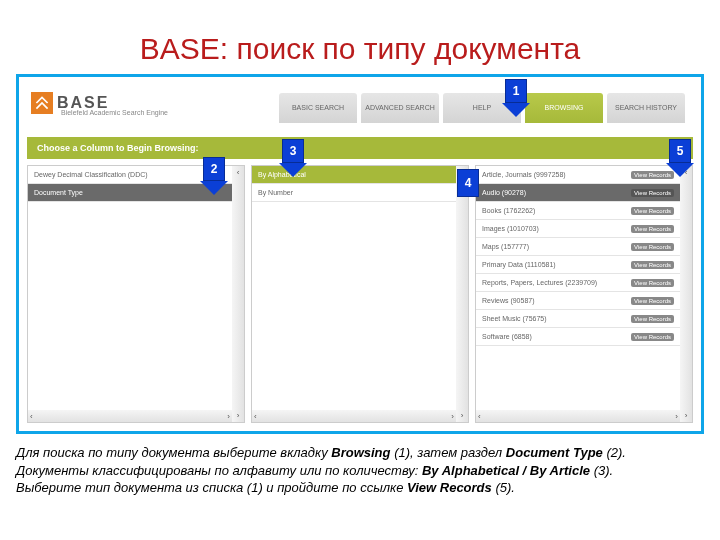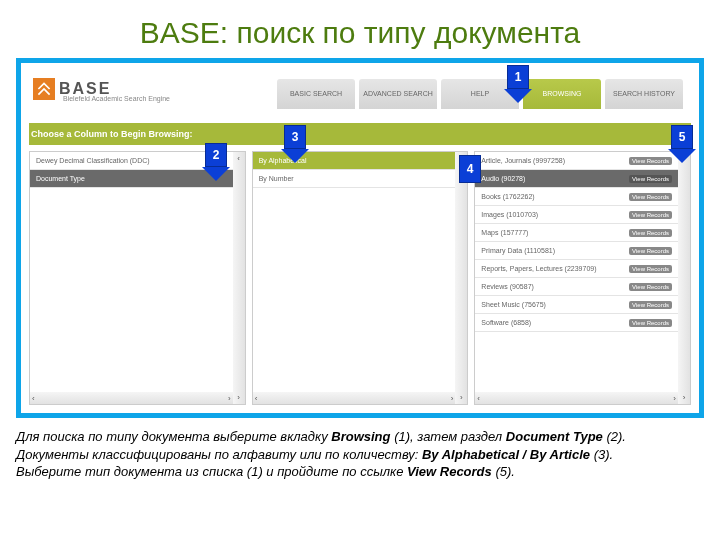--- a/index.html
+++ b/index.html
@@ -1,29 +1,29 @@
 <!DOCTYPE html>
 <html><head>
 <meta charset="utf-8">
 <style>
   * { box-sizing: border-box; margin: 0; padding: 0; }
   body { width: 720px; height: 540px; background: #fff; font-family: "Segoe UI", Arial, sans-serif; overflow: hidden; }
   .slide { width: 100%; height: 100%; position: relative; }
-  .title { font-size: 30px; font-weight: 400; text-align: center; padding: 16px 0 8px; color: #4d7c0f; }
-  .shot { margin: 0 16px; height: 360px; border: 5px solid #0ea5e9; background: #fff; position: relative; overflow: hidden; }
+  .title { font-size: 30px; font-weight: 400; text-align: center; padding: 32px 0 8px; color: #b91c1c; }
+  .shot { margin: 0 16px; height: 360px; border: 3px solid #0ea5e9; background: #fff; position: relative; overflow: hidden; }
   .shot-inner { position: absolute; inset: 4px; background: #fff; }
   .logo-row { height: 44px; display: flex; align-items: center; padding-left: 8px; }
   .logo-mark { width: 22px; height: 22px; background: #e67e22; margin-right: 4px; display:flex; align-items:center; justify-content:center; }
   .logo-mark svg { width: 14px; height: 14px; }
   .logo-text { font-size: 16px; letter-spacing: 2px; color: #555; font-weight: 600; }
   .logo-sub { font-size: 7px; color: #888; margin-left: 26px; position: absolute; top: 28px; left: 12px; }
   .tab-strip { position: absolute; top: 12px; right: 12px; display: flex; gap: 4px; }
   .tab { width: 78px; height: 30px; background: linear-gradient(#e6e6e6,#d4d4d4); border-radius: 3px 3px 0 0; font-size: 7px; color: #666; display: flex; align-items: center; justify-content: center; text-align: center; line-height: 1.1; }
   .tab.active { background: linear-gradient(#b8c94a,#a6b93a); color: #fff; }
-  .choose-bar { position: absolute; top: 56px; left: 4px; right: 4px; height: 22px; background: #a6b93a; color: #fff; font-size: 9px; font-weight: 600; display: flex; align-items: center; padding-left: 2px; }
+  .choose-bar { position: absolute; top: 56px; left: 4px; right: 4px; height: 22px; background: #a6b93a; color: #fff; font-size: 9px; font-weight: 600; display: flex; align-items: center; padding-left: 10px; }
   .panels { position: absolute; top: 84px; left: 4px; right: 4px; bottom: 4px; display: flex; gap: 6px; }
   .panel { flex: 1; border: 1px solid #ccc; background: #fff; display: flex; flex-direction: column; }
   .panel-inner { flex: 1; overflow: hidden; }
   .row { height: 18px; border-bottom: 1px solid #e4e4e4; font-size: 7px; color: #666; display: flex; align-items: center; padding: 0 6px; justify-content: space-between; }
   .row.sel { background: #6a6a6a; color: #fff; }
   .row.alt { background: #a6b93a; color: #fff; }
   .view-btn { font-size: 6px; background: #888; color: #fff; padding: 1px 3px; border-radius: 2px; white-space: nowrap; }
   .view-btn.dark { background: #555; }
   .scroll-bottom { height: 12px; background: linear-gradient(#f5f5f5,#e2e2e2); display: flex; align-items: center; justify-content: space-between; padding: 0 2px; font-size: 8px; color: #555; }
   .scroll-right { width: 12px; background: linear-gradient(90deg,#f5f5f5,#e2e2e2); display: flex; flex-direction: column; align-items: center; justify-content: space-between; padding: 2px 0; font-size: 8px; color: #555; }

